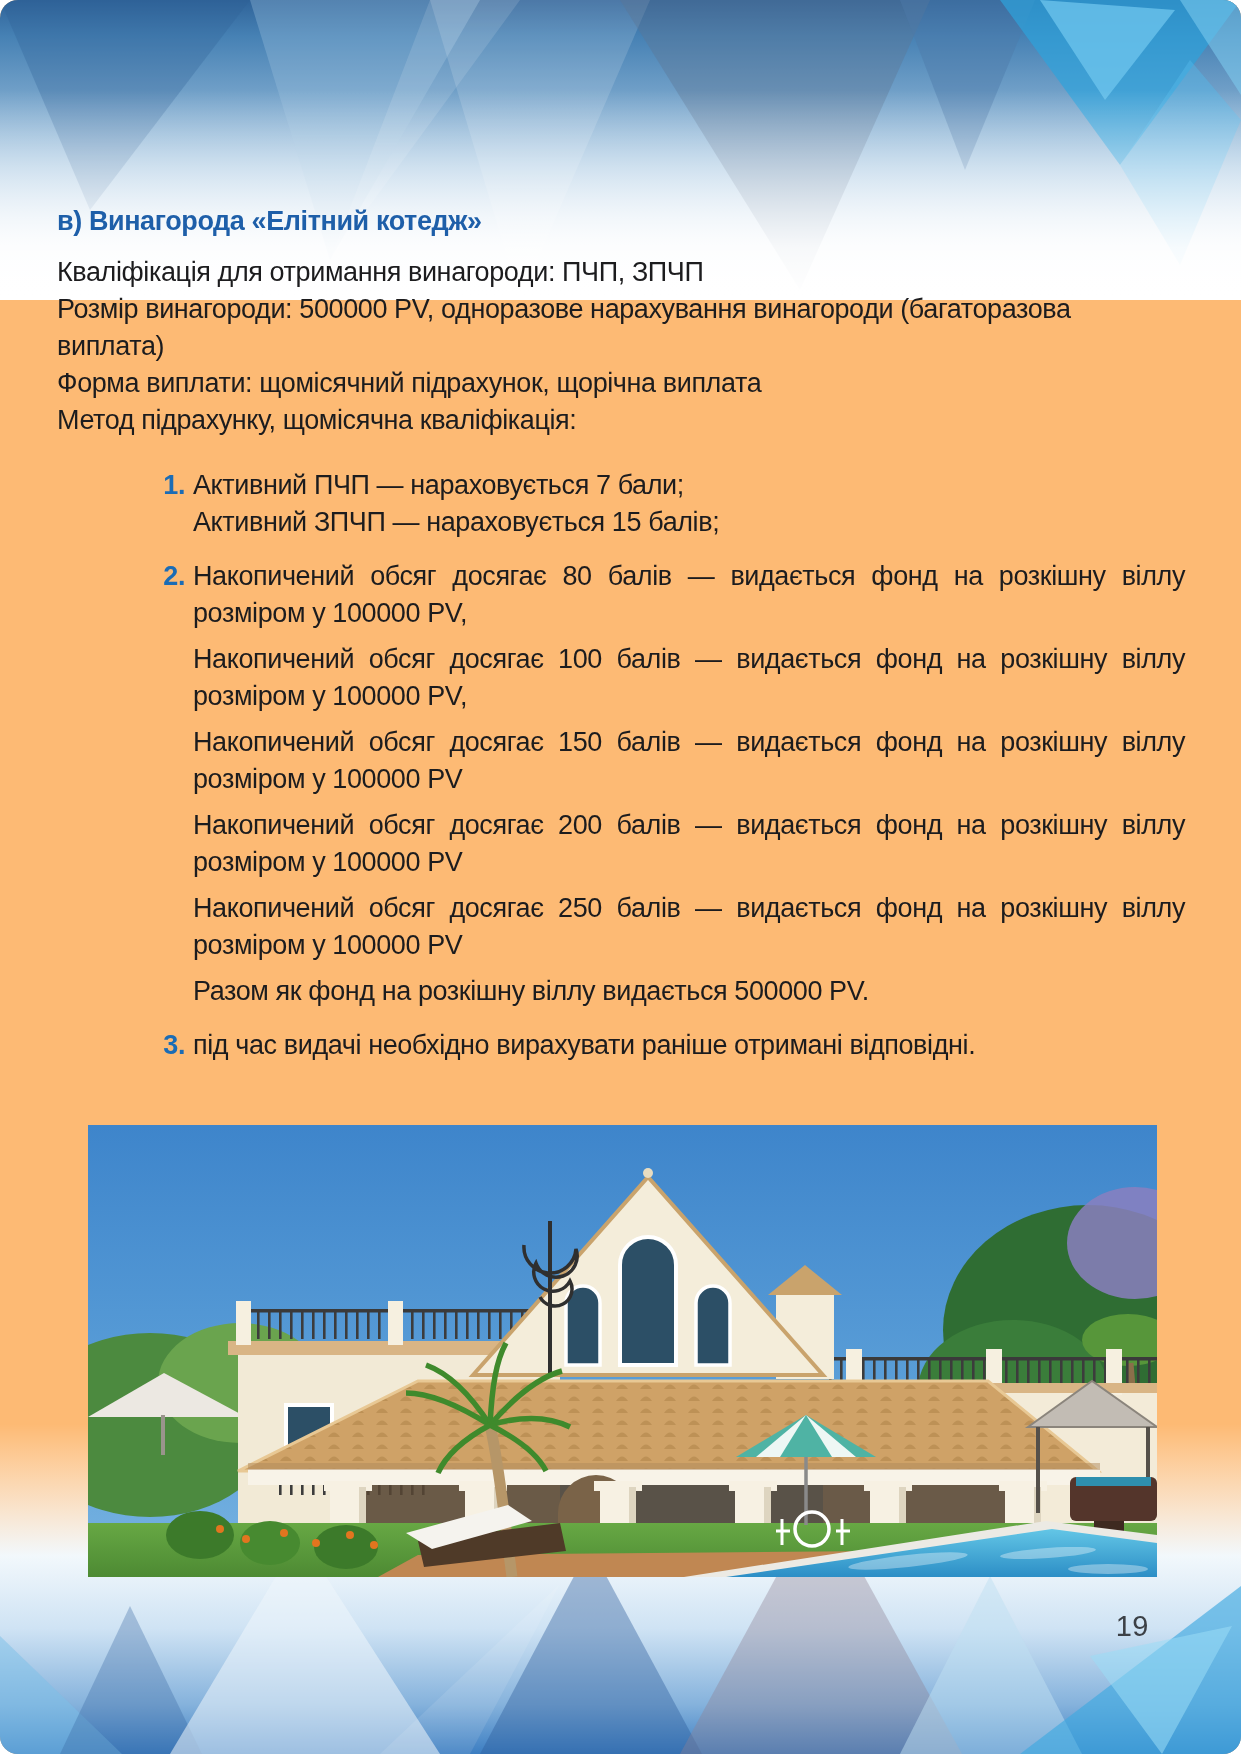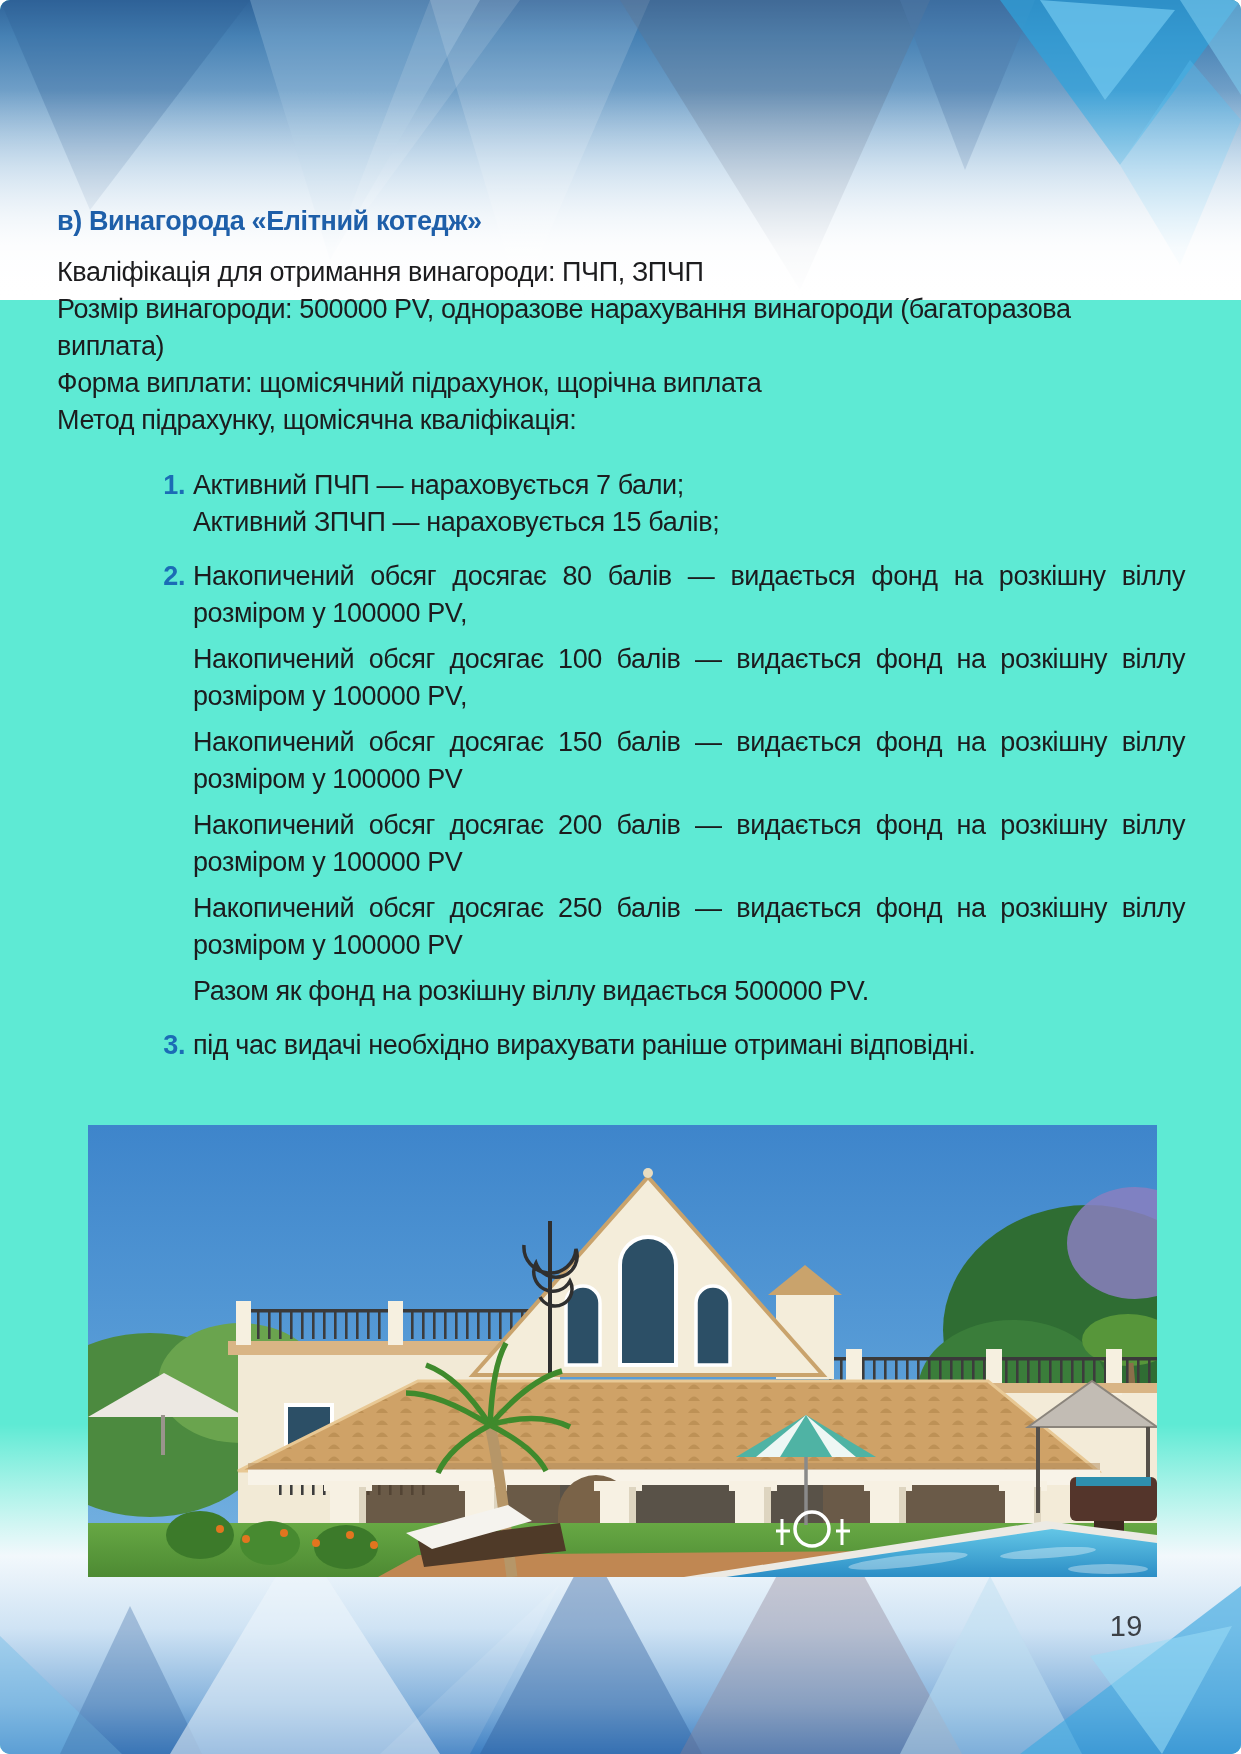--- a/index.html
+++ b/index.html
@@ -1,22 +1,22 @@
 <!DOCTYPE html>
 <html lang="uk"><head>
 <meta charset="utf-8">
 <title>Document page</title>
 <style>
   html,body { margin:0; padding:0; background:#ffffff; }
   .page {
     position:relative;
     width:1241px; height:1754px;
-    background:#5eead4;
+    background:#fdba74;
     overflow:hidden;
-    border-radius:10px;
+    border-radius:18px;
     font-family:"Liberation Sans", sans-serif;
   }
   .band { position:absolute; left:0; width:100%; pointer-events:none; }
   .band svg { display:block; width:100%; height:100%; }
   .header-band { top:0; height:300px; }
   .footer-band { bottom:0; height:330px; z-index:1; }
 
   .content {
     position:absolute; left:57px; top:205px; width:1128px;
     color:#1c1c1e; font-size:27px; line-height:37px; letter-spacing:-0.4px;
@@ -40,21 +40,21 @@
   .para { margin:0 0 9px 0; }
   .para:last-child { margin-bottom:0; }
 
   .photo-wrap {
     position:absolute; left:88px; top:1125px; width:1069px; height:452px;
     z-index:2;
   }
   .photo-wrap svg { display:block; width:100%; height:100%; }
 
   .page-number {
-    position:absolute; right:98px; top:1610px;
+    position:absolute; right:92px; top:1610px;
     font-size:29px; color:#3c4046; z-index:5; letter-spacing:0.5px;
   }
 </style>
 </head>
 <body>
 
 <div class="page">
 
   <div class="band header-band">
     <svg viewBox="0 0 1241 300" preserveAspectRatio="none">

